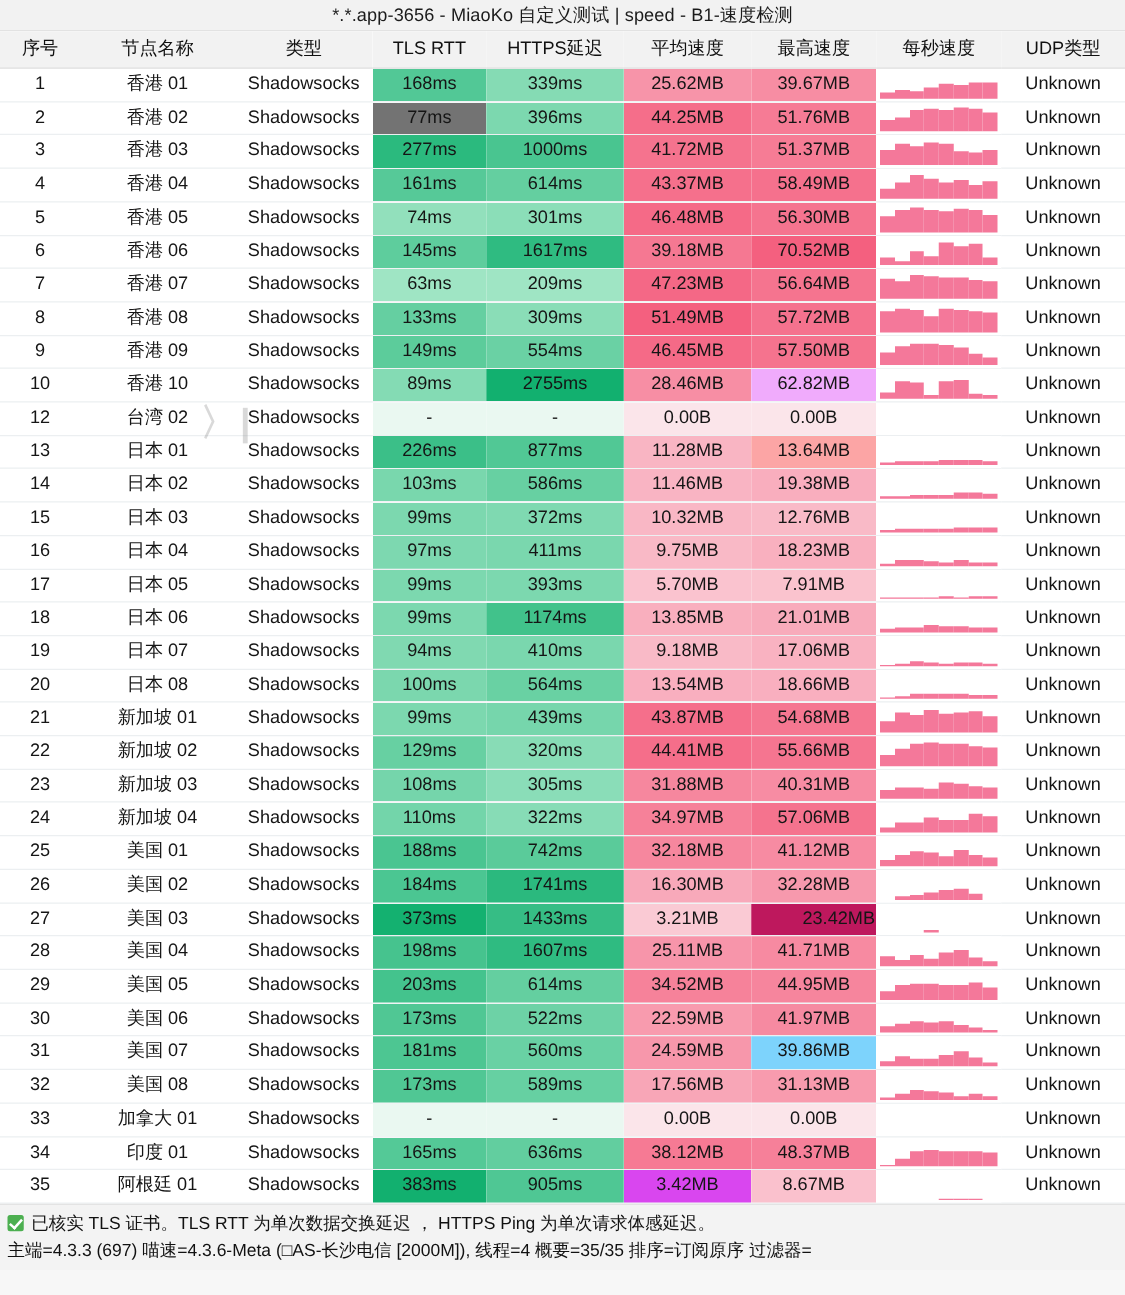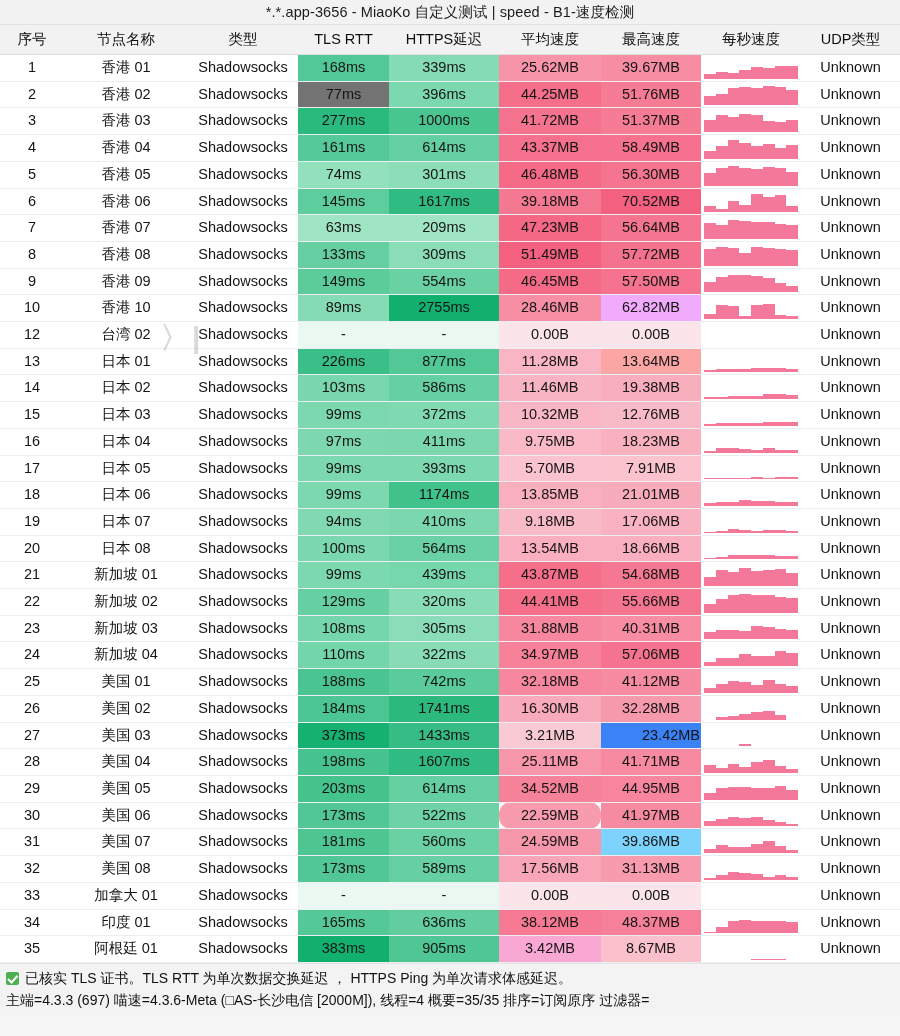--- a/index.html
+++ b/index.html
@@ -714,21 +714,21 @@
           </td>
           <td class="udp"><span class="v">Unknown</span></td>
         </tr>
         <tr>
           <td class="idx"><span class="v">27</span></td>
           <td class="name"><span class="v">美国 03</span></td>
           <td class="type"><span class="v">Shadowsocks</span></td>
           <td class="metric" style="background: rgb(20, 177, 112);"><span class="v">373ms</span></td>
           <td class="metric" style="background: rgb(54, 189, 133);"><span class="v">1433ms</span></td>
           <td class="metric" style="background: rgb(250, 202, 212);"><span class="v">3.21MB</span></td>
-          <td class="metric" style="background: #3b82f6; padding-left: 40px;"><span class="v">23.42MB</span></td>
+          <td class="metric" style="background: #be185d; padding-left: 40px;"><span class="v">23.42MB</span></td>
           <td class="spark">
             <div class="sparkwrap">
               <i style="height: 0%; background: rgb(244, 120, 154);"></i>
               <i style="height: 0%; background: rgb(244, 120, 154);"></i>
               <i style="height: 0%; background: rgb(244, 120, 154);"></i>
               <i style="height: 10%; background: rgb(244, 120, 154);"></i>
               <i style="height: 0%; background: rgb(244, 120, 154);"></i>
               <i style="height: 0%; background: rgb(244, 120, 154);"></i>
               <i style="height: 0%; background: rgb(244, 120, 154);"></i>
               <i style="height: 0%; background: rgb(244, 120, 154);"></i>
@@ -779,21 +779,21 @@
             </div>
           </td>
           <td class="udp"><span class="v">Unknown</span></td>
         </tr>
         <tr>
           <td class="idx"><span class="v">30</span></td>
           <td class="name"><span class="v">美国 06</span></td>
           <td class="type"><span class="v">Shadowsocks</span></td>
           <td class="metric" style="background: rgb(80, 199, 148);"><span class="v">173ms</span></td>
           <td class="metric" style="background: rgb(109, 210, 166);"><span class="v">522ms</span></td>
-          <td class="metric" style="background: rgb(248, 155, 174); border-radius: 12px;"><span class="v">22.59MB</span></td>
+          <td class="metric" style="background: rgb(248, 155, 174);"><span class="v">22.59MB</span></td>
           <td class="metric" style="background: rgb(246, 138, 161);"><span class="v">41.97MB</span></td>
           <td class="spark">
             <div class="sparkwrap">
               <i style="height: 26%; background: rgb(244, 120, 154);"></i>
               <i style="height: 34%; background: rgb(244, 120, 154);"></i>
               <i style="height: 44%; background: rgb(244, 120, 154);"></i>
               <i style="height: 38%; background: rgb(244, 120, 154);"></i>
               <i style="height: 42%; background: rgb(244, 120, 154);"></i>
               <i style="height: 30%; background: rgb(244, 120, 154);"></i>
               <i style="height: 20%; background: rgb(244, 120, 154);"></i>
@@ -880,21 +880,21 @@
             </div>
           </td>
           <td class="udp"><span class="v">Unknown</span></td>
         </tr>
         <tr>
           <td class="idx"><span class="v">35</span></td>
           <td class="name"><span class="v">阿根廷 01</span></td>
           <td class="type"><span class="v">Shadowsocks</span></td>
           <td class="metric" style="background: rgb(18, 176, 111);"><span class="v">383ms</span></td>
           <td class="metric" style="background: rgb(79, 199, 148);"><span class="v">905ms</span></td>
-          <td class="metric" style="background: #f9a8d4; margin-left: 16px;"><span class="v">3.42MB</span></td>
+          <td class="metric" style="background: #d946ef; margin-left: 16px;"><span class="v">3.42MB</span></td>
           <td class="metric" style="background: rgb(250, 193, 205);"><span class="v">8.67MB</span></td>
           <td class="spark">
             <div class="sparkwrap">
               <i style="height: 0%; background: rgb(244, 120, 154);"></i>
               <i style="height: 0%; background: rgb(244, 120, 154);"></i>
               <i style="height: 0%; background: rgb(244, 120, 154);"></i>
               <i style="height: 0%; background: rgb(244, 120, 154);"></i>
               <i style="height: 4%; background: rgb(244, 120, 154);"></i>
               <i style="height: 6%; background: rgb(244, 120, 154);"></i>
               <i style="height: 5%; background: rgb(244, 120, 154);"></i>

